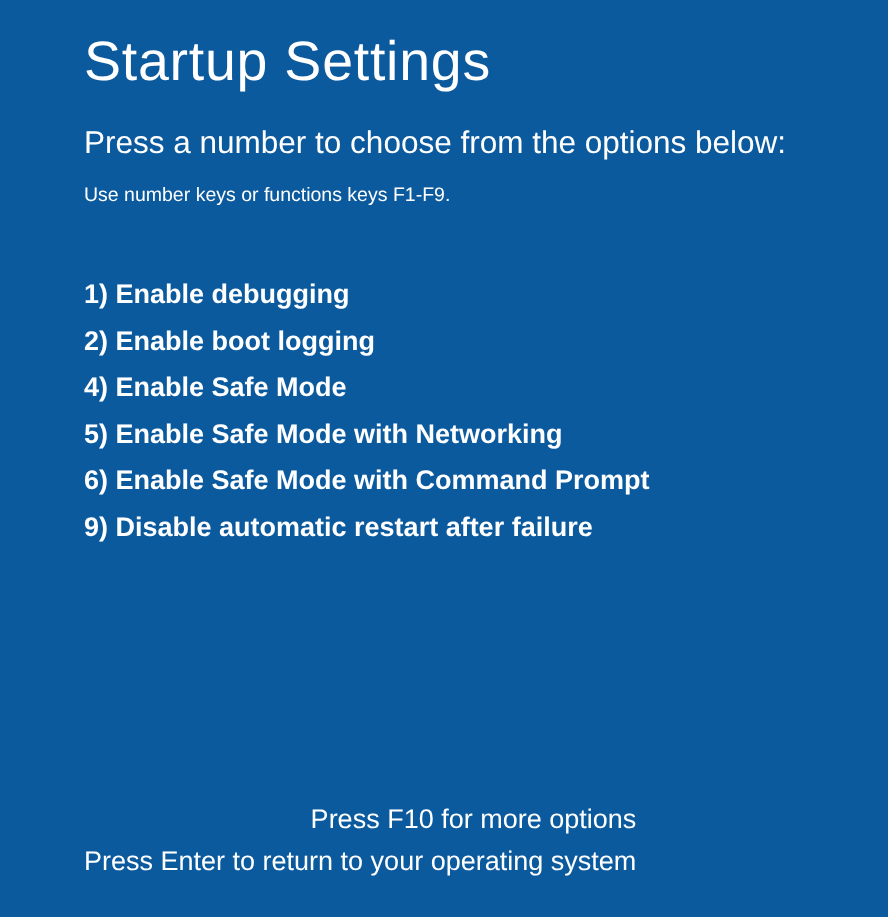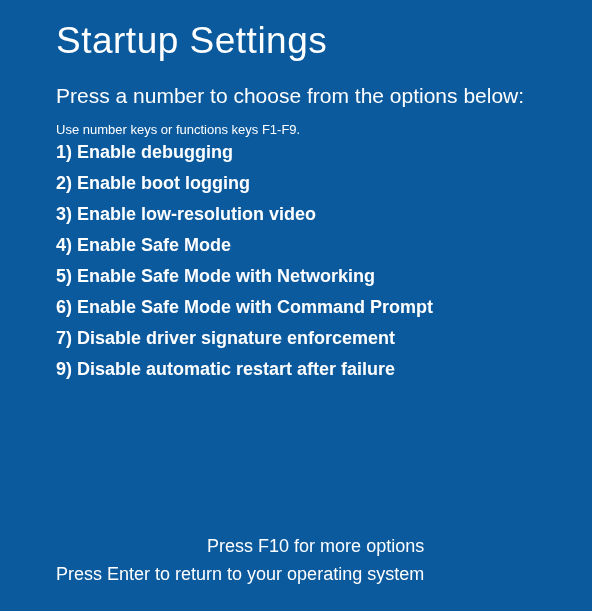--- a/index.html
+++ b/index.html
@@ -26,20 +26,21 @@
       letter-spacing: 0.5px;
     }
     .instruction {
       font-size: 21px;
       font-weight: 400;
       margin-bottom: 14px;
     }
     .hint {
       font-size: 13px;
       font-weight: 400;
+      margin-bottom: 44px;
     }
     .options {
       list-style: none;
     }
     .options li {
       font-size: 18px;
       font-weight: 700;
       line-height: 1.72;
     }
     .footer {
@@ -59,24 +60,22 @@
 
 <h1 class="title">Startup Settings</h1>
 
 <p class="instruction">Press a number to choose from the options below:</p>
 
 <p class="hint">Use number keys or functions keys F1-F9.</p>
 
 <ul class="options">
   <li>1) Enable debugging</li>
   <li>2) Enable boot logging</li>
-  <li>3) Enable low-resolution video</li>
   <li>4) Enable Safe Mode</li>
   <li>5) Enable Safe Mode with Networking</li>
   <li>6) Enable Safe Mode with Command Prompt</li>
-  <li>7) Disable driver signature enforcement</li>
   <li>9) Disable automatic restart after failure</li>
 </ul>
 
 <div class="footer">
   <p>Press F10 for more options</p>
   <p>Press Enter to return to your operating system</p>
 </div>
 
 </body></html>

